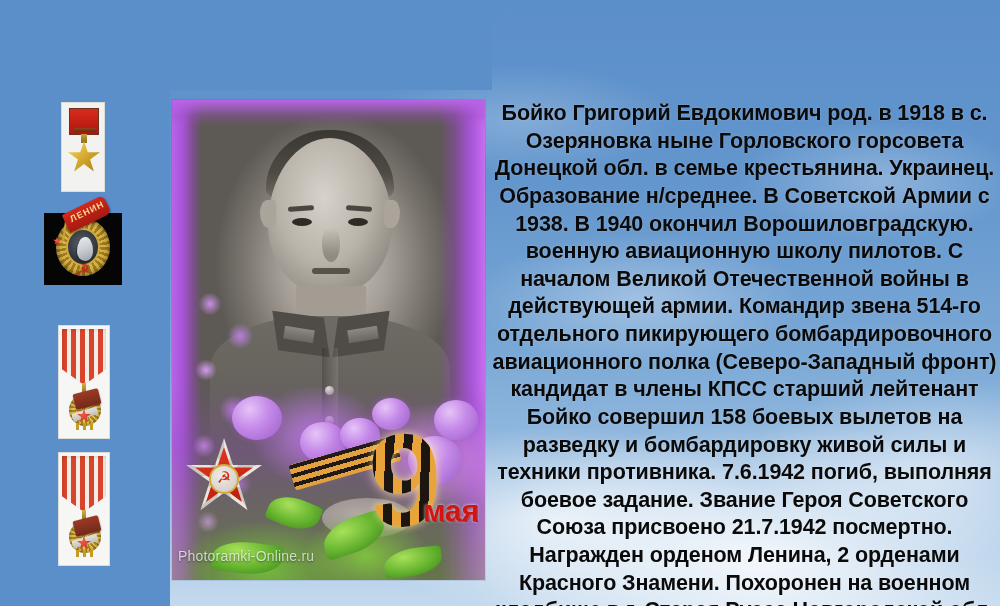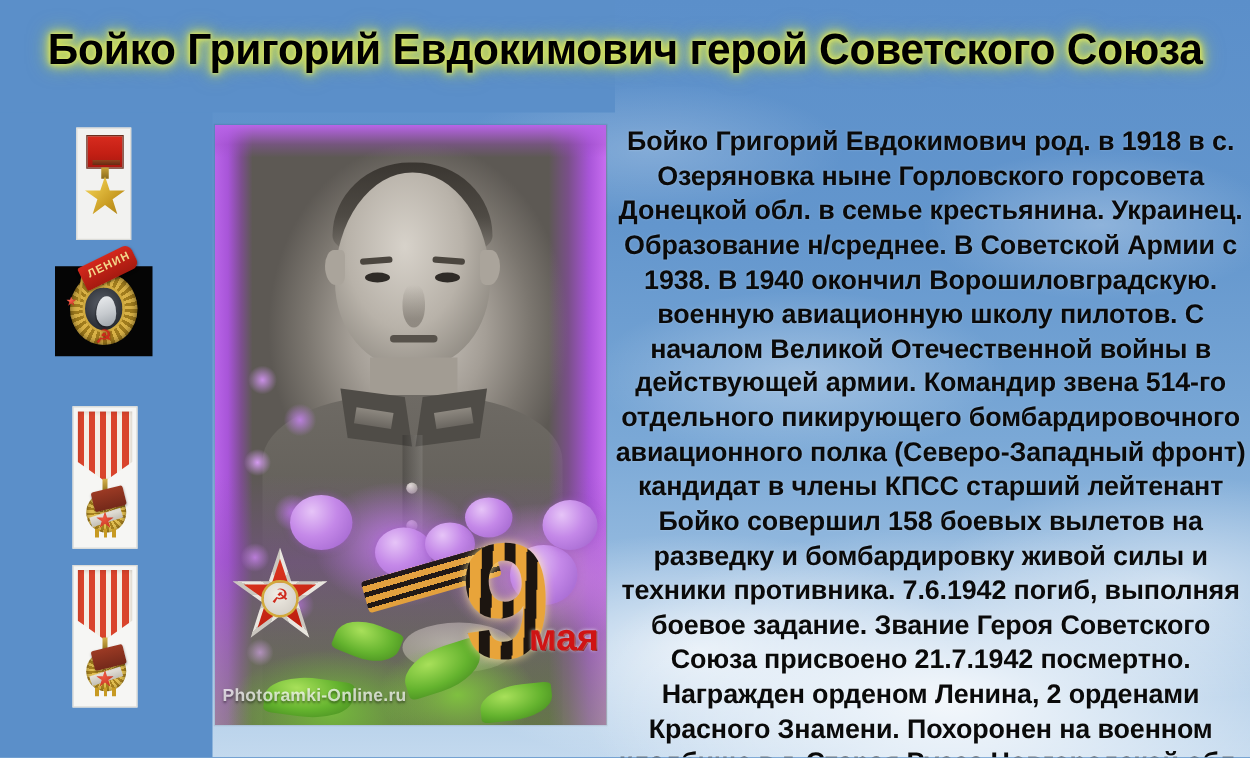--- a/index.html
+++ b/index.html
@@ -371,21 +371,21 @@
     border-radius:50%;
     background:radial-gradient(circle at 40% 35%,#f0ece4,#cdc8c0);
     border:2px solid #d2a93c;
   }
   .pw-emblem {
     position:absolute; left:0; right:0; top:4px; text-align:center;
     font-size:16px; color:#cf2a1c; line-height:16px;
   }
   .watermark {
     position:absolute; left:6px; bottom:16px;
-    font-size:14px; font-weight:bold; color:rgba(255,255,255,.72);
+    font-size:14px; font-weight:normal; color:rgba(255,255,255,.72);
     font-family:"Liberation Sans", sans-serif;
     text-shadow:0 1px 2px rgba(0,0,0,.45);
     letter-spacing:.2px;
   }
 
   
   .bio {
     position:absolute; left:492px; top:100px; width:505px;
     z-index:35;
     text-align:center;
@@ -396,23 +396,20 @@
   }
 </style>
 </head>
 <body>
 
 <div id="poster">
 
   <div class="left-flat"></div>
   <div class="left-flat-b"></div>
 
-  <div class="title-bar">
-    <div class="title-text">Бойко Григорий Евдокимович герой Советского Союза</div>
-  </div>
 
   <div class="medal m-goldstar">
     <div class="gs-ribbon"></div>
     <div class="gs-link"></div>
     <div class="gs-star"></div>
   </div>
 
   <div class="medal m-lenin">
     <div class="ol-wreath"></div>
     <div class="ol-center">

